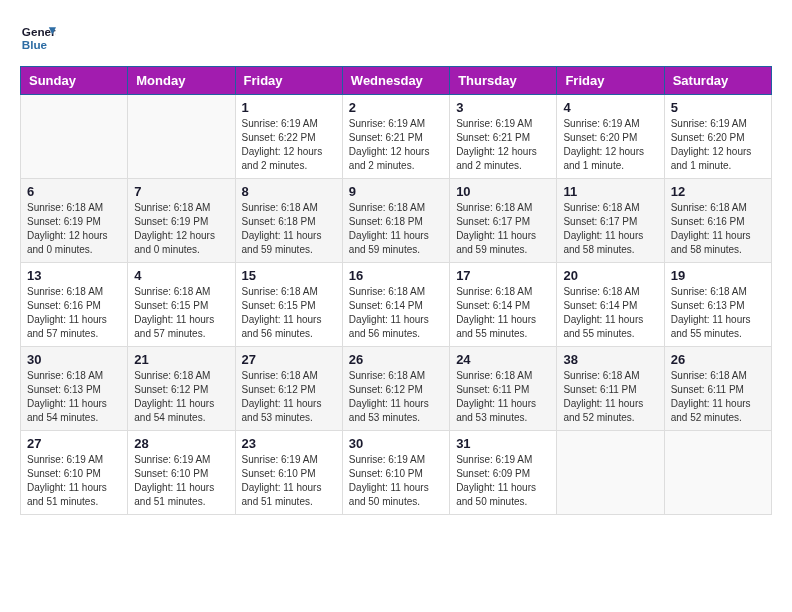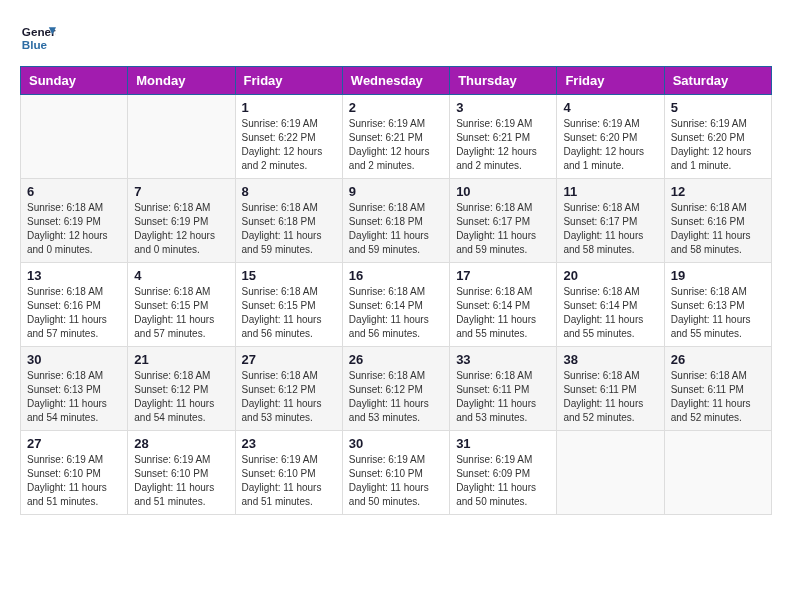--- a/index.html
+++ b/index.html
@@ -251,21 +251,21 @@
 Sunset: 6:12 PM
 Daylight: 11 hours and 53 minutes.</div>
         </td>
         <td>
           <span class="day-number">26</span>
           <div class="day-info">Sunrise: 6:18 AM
 Sunset: 6:12 PM
 Daylight: 11 hours and 53 minutes.</div>
         </td>
         <td>
-          <span class="day-number">33</span>
+          <span class="day-number">24</span>
           <div class="day-info">Sunrise: 6:18 AM
 Sunset: 6:11 PM
 Daylight: 11 hours and 53 minutes.</div>
         </td>
         <td>
           <span class="day-number">38</span>
           <div class="day-info">Sunrise: 6:18 AM
 Sunset: 6:11 PM
 Daylight: 11 hours and 52 minutes.</div>
         </td>

